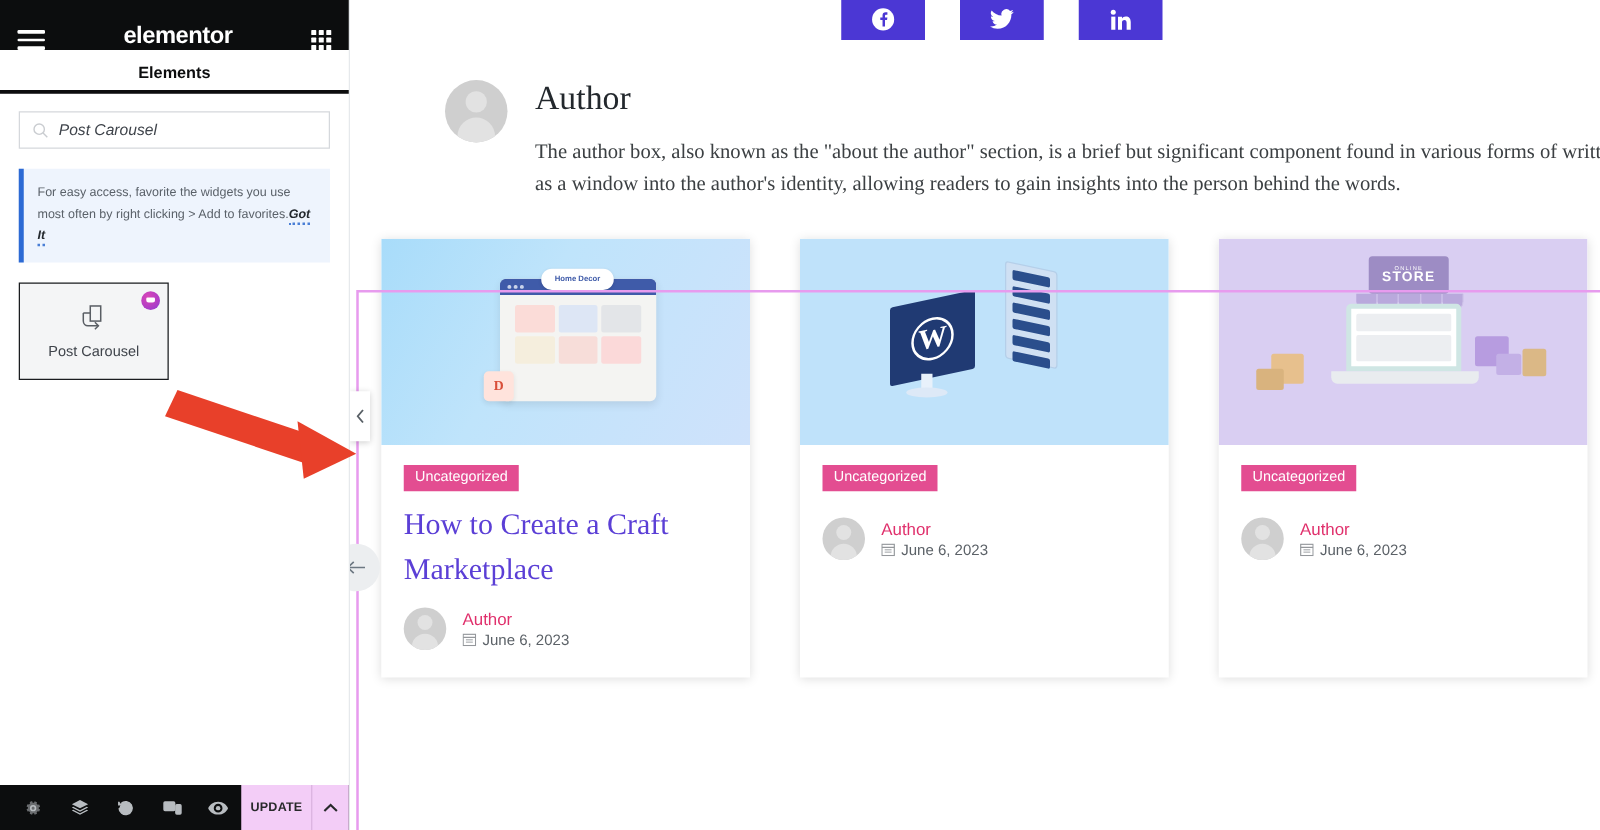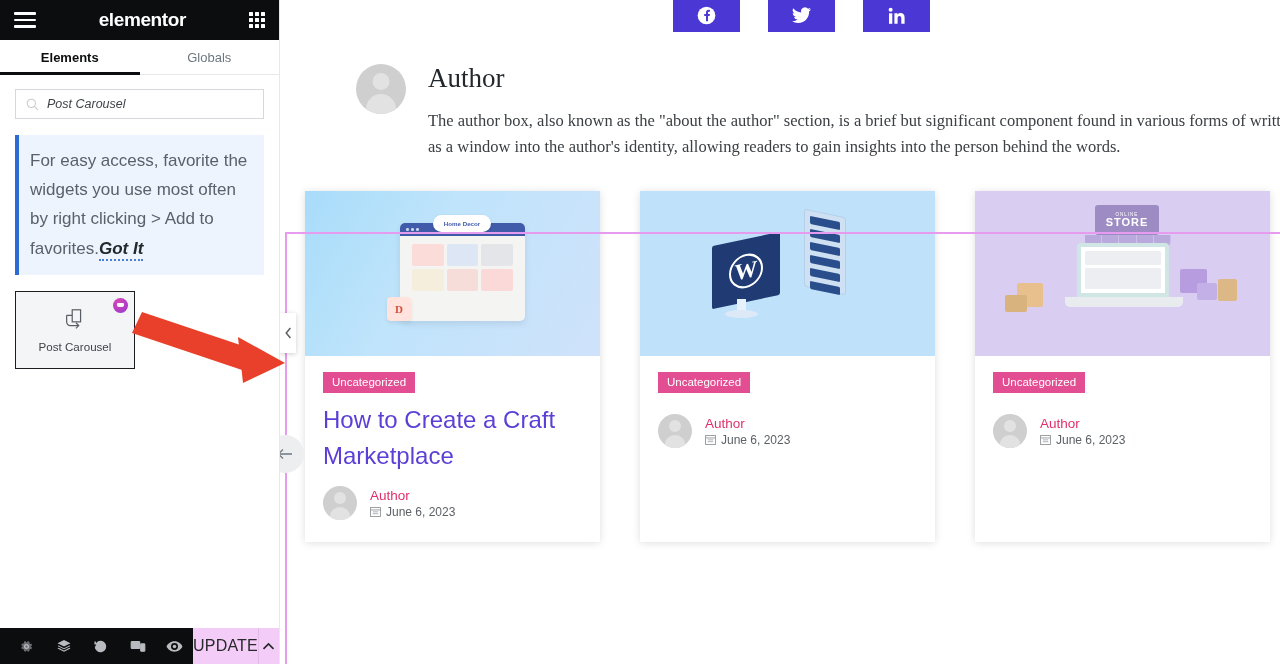--- a/index.html
+++ b/index.html
@@ -14,21 +14,21 @@
   
   .panel {
     width: 280px; height: 664px;
     background: #fff;
     border-right: 1px solid #e6e9ec;
     display: flex; flex-direction: column;
     position: relative; z-index: 30;
   }
   .panel-header {
     height: 40px; background: #0c0d0e;
-    display: flex; align-items: center; justify-content: space-between;
+    display: flex; align-items: flex-end; justify-content: space-between;
     padding: 0 14px; flex: 0 0 40px;
   }
   .pm-menu { width: 22px; height: 16px; display:flex; flex-direction:column; justify-content:space-between; cursor:pointer; }
   .pm-menu i { display:block; height:2.6px; background:#fff; border-radius:1px; }
   .pm-logo { color:#fff; font-size:19px; font-weight:700; letter-spacing:-0.4px; }
   .pm-grid { display:grid; grid-template-columns:repeat(3,4px); grid-template-rows:repeat(3,4px); gap:2.2px; cursor:pointer; }
   .pm-grid i { background:#fff; width:4px; height:4px; border-radius:0.5px; display:block;}
 
   .tabs { display:flex; height:35px; border-bottom:1px solid #e6e9ec; flex:0 0 35px; }
   .tab { flex:1; display:flex; align-items:center; justify-content:center;
@@ -39,21 +39,21 @@
   .search-wrap { padding:14px 15px 8px; }
   .search-box {
     height:30px; border:1px solid #d5d8dc; background:#fff;
     display:flex; align-items:center; gap:8px; padding:0 10px;
   }
   .search-ico { width:13px; height:13px; flex:0 0 13px; opacity:.45; }
   .search-val { font-size:12.5px; color:#3f444b; font-style:italic; }
 
   .notice {
     margin:8px 15px 0; background:#eef4fd; border-left:4px solid #2c6ad4;
-    padding:11px 12px 12px 11px; font-size:17px; line-height:1.72; color:#5a6169;
+    padding:11px 12px 12px 11px; font-size:10px; line-height:1.72; color:#5a6169;
   }
   .notice b { font-style:italic; font-weight:700; color:#23282d;
     border-bottom:2px dotted #4a7fd6; padding-bottom:1px; }
 
   .widget-area { padding:16px 15px 0; }
   .widget {
     width:120px; height:78px; border:1px solid #1a1c1f; background:#f4f5f6;
     display:flex; flex-direction:column; align-items:center; justify-content:center;
     gap:7px; position:relative; cursor:grab;
   }
@@ -66,21 +66,21 @@
   }
   .pro-badge span { display:block; width:7px; height:4px; background:#fff; border-radius:1px 1px 2px 2px; }
 
   .panel-footer {
     margin-top:auto; height:36px; background:#0c0d0e; display:flex; align-items:stretch; flex:0 0 36px;
   }
   .pf-icons { display:flex; align-items:center; gap:0; padding-left:8px; flex:1; }
   .pf-ico { width:37px; height:36px; display:flex; align-items:center; justify-content:center; cursor:pointer; }
   .pf-ico svg { fill:#b8bcc0; }
   .pf-update { width:65px; background:#f3cdf7; display:flex; align-items:center; justify-content:center;
-     font-size:16px; font-weight:400; color:#28292b; cursor:pointer; letter-spacing:.2px;}
+     font-size:10px; font-weight:700; color:#28292b; cursor:pointer; letter-spacing:.2px;}
   .pf-caret { width:34px; background:#f3cdf7; display:flex; align-items:center; justify-content:center;
      border-left:1px solid #e2b9e8; cursor:pointer; }
 
   
   .canvas { flex:1; height:664px; position:relative; background:#fff; overflow:hidden; }
 
   .share-row { display:flex; gap:28px; padding-left:393px; padding-top:0; height:32px; }
   .share-btn { width:67px; height:32px; background:#4b37d4; display:flex; align-items:flex-end;
                justify-content:center; padding-bottom:7px; cursor:pointer; }
   .share-btn svg { fill:#fff; }
@@ -101,21 +101,21 @@
 
   .cards { display:flex; gap:40px; padding:30px 0 0 25px; }
   .card { width:295px; background:#fff; box-shadow:0 1px 8px rgba(0,0,0,.13); flex:0 0 295px; }
   .thumb { height:165px; width:100%; position:relative; overflow:hidden;padding-left:16px; }
   .card-body { padding:16px 18px 22px; }
   .cat {
     display:inline-block; background:#e34d91; color:#fff; font-size:11.5px;
     padding:4px 9px 5px; margin-bottom:9px; cursor:pointer;
   }
   .card-title {
-    font-family:Liberation Sans, sans-serif; font-size:24px; line-height:1.5;
+    font-family:Liberation Serif, serif; font-size:24px; line-height:1.5;
     color:#5b3fd6; font-weight:400; cursor:pointer;
   }
   .meta { display:flex; align-items:center; gap:13px; margin-top:12px; }
   .avatar-sm { width:34px; height:34px; border-radius:50%; background:#cfcfcf; flex:0 0 34px;
                position:relative; overflow:hidden; }
   .avatar-sm:before { content:""; position:absolute; left:50%; top:6px; transform:translateX(-50%);
        width:12px; height:12px; border-radius:50%; background:#e2e2e2; }
   .avatar-sm:after { content:""; position:absolute; left:50%; top:21px; transform:translateX(-50%);
        width:21px; height:18px; border-radius:11px 11px 0 0; background:#e2e2e2; }
   .meta-author { font-size:13.5px; color:#e0306c; cursor:pointer; }
@@ -207,21 +207,20 @@
           <i></i>
           <i></i>
           <i></i>
           <i></i>
           <i></i>
       </div>
     </div>
 
     <div class="tabs">
       <div class="tab active">Elements</div>
-      <div class="tab">Globals</div>
     </div>
 
     <div class="search-wrap">
       <div class="search-box">
         <svg class="search-ico" viewBox="0 0 16 16">
           <circle cx="6.6" cy="6.6" r="5.1" fill="none" stroke="#8a9099" stroke-width="1.4"></circle>
           <line x1="10.4" y1="10.4" x2="14.6" y2="14.6" stroke="#8a9099" stroke-width="1.4"></line>
         </svg>
         <span class="search-val">Post Carousel</span>
       </div>

